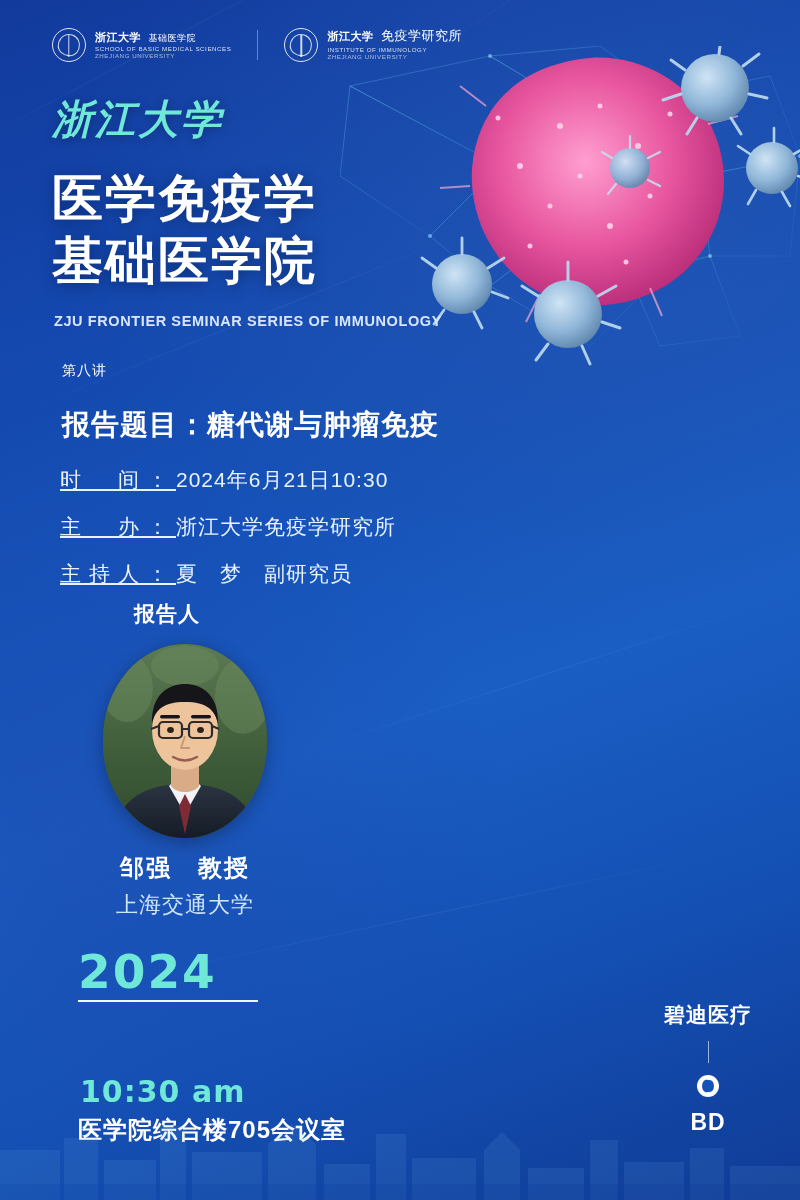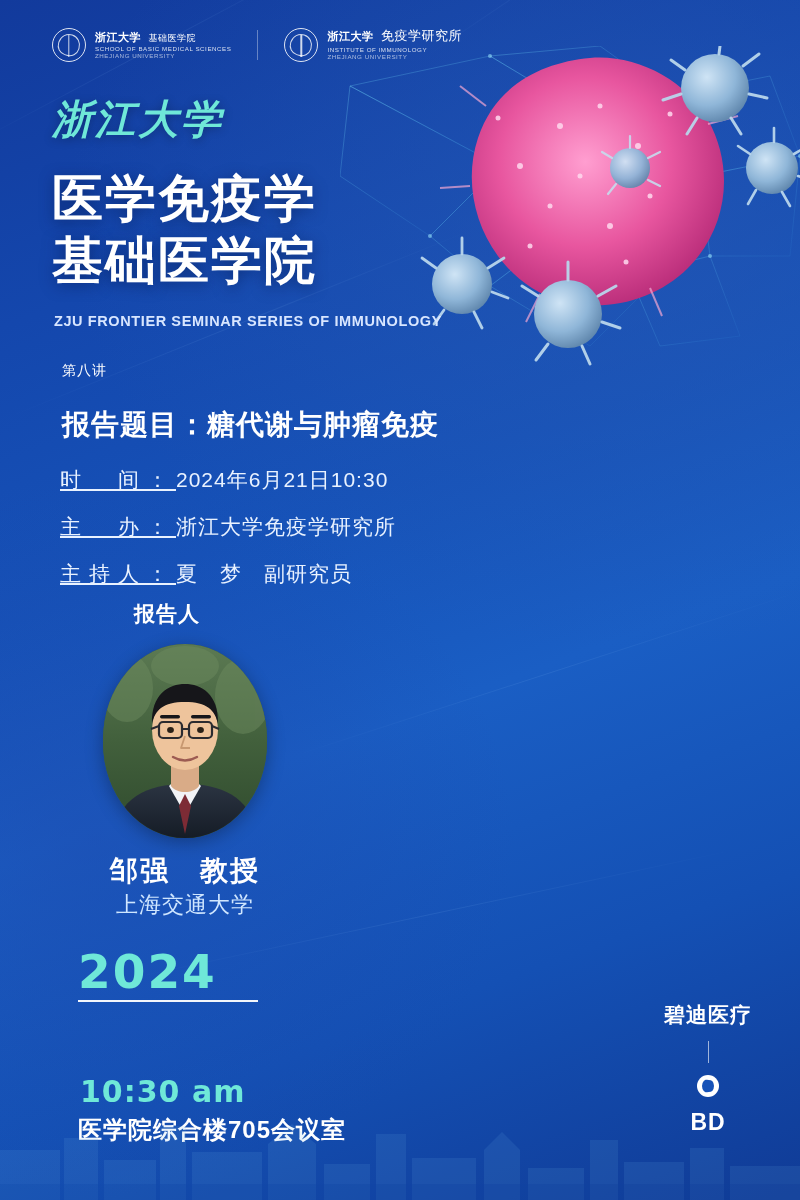--- a/index.html
+++ b/index.html
@@ -113,21 +113,21 @@
   .portrait {
     position: absolute; left: 103px; top: 644px;
     width: 164px; height: 194px; border-radius: 84px / 98px;
     overflow: hidden;
     box-shadow: 0 4px 18px rgba(0,0,0,.3);
     background: linear-gradient(#2e4f36, #3c5f42);
   }
   .portrait svg { width: 100%; height: 100%; display: block; }
   .speaker-name {
     position: absolute; left: 0; top: 852px; width: 370px; text-align: center;
-    font-size: 28px; color: #ffffff; font-weight: 700; letter-spacing: 2px;
+    font-size: 24px; color: #ffffff; font-weight: 700; letter-spacing: 2px;
   }
   .speaker-org {
     position: absolute; left: 0; top: 890px; width: 370px; text-align: center;
     font-size: 22px; color: #cfe6ff; letter-spacing: 1px;
   }
 
   
   .bio {
     position: absolute; left: 310px; top: 622px; width: 456px;
     font-size: 18.3px; line-height: 2.05; color: #eaf3ff;

